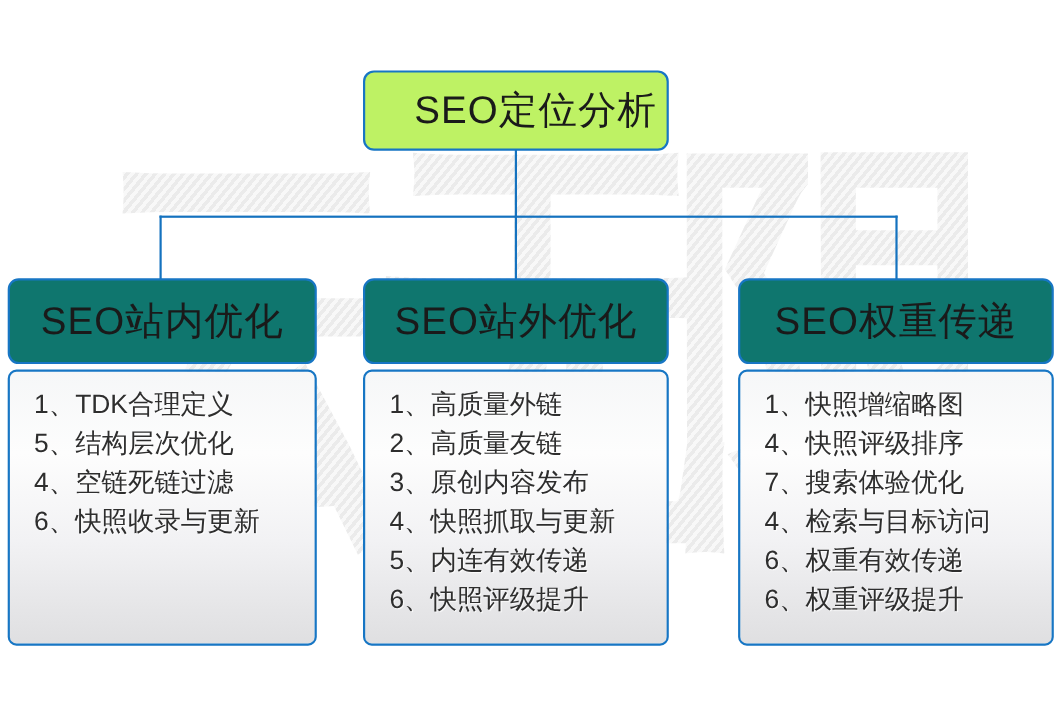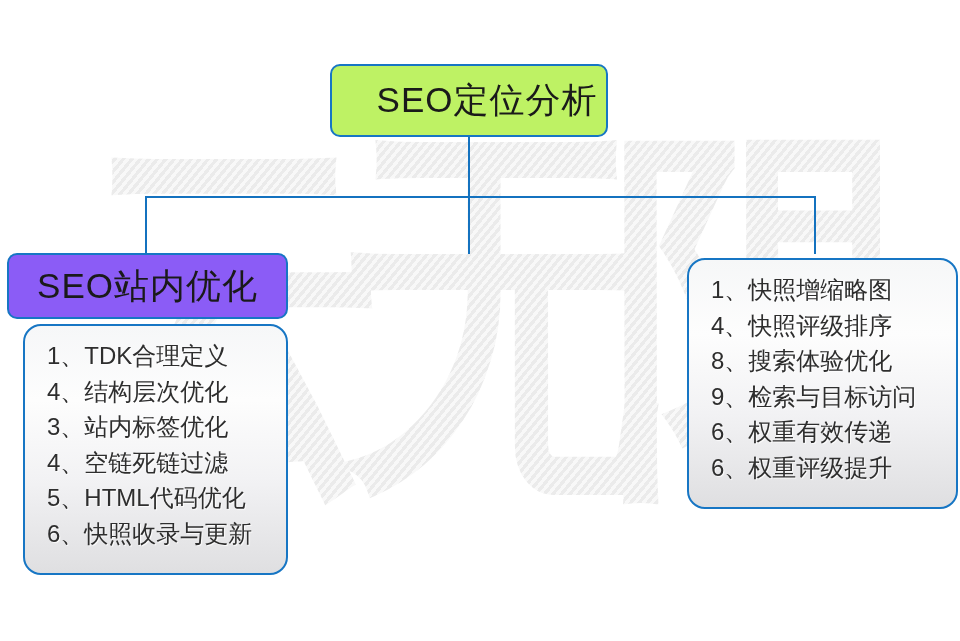--- a/index.html
+++ b/index.html
@@ -72,34 +72,34 @@
     letter-spacing: 1px;
     white-space: nowrap;
   }
   .col {
     position: absolute;
     top: 253px;
     z-index: 2;
   }
   .col-head {
     box-sizing: border-box;
-    height: 66px;
-    background: #8b5cf6;
+    height: 78px;
+    background: #0f766e;
     border: 2px solid #1776c4;
     border-radius: 10px;
     display: flex;
     align-items: center;
     justify-content: center;
   }
   .col-panel {
     box-sizing: border-box;
-    margin: 5px 0 0 16px;
+    margin: 5px 0 0 0;
     height: 251px;
     border: 2px solid #1776c4;
-    border-radius: 18px;
+    border-radius: 8px;
     background: linear-gradient(180deg, #f6f7f8 0%, #fdfdfd 30%, #f2f2f4 62%, #dfdfe1 100%);
     list-style: none;
     padding: 12px 0 0 22px;
   }
   .col-panel li {
     font-size: 24px;
     line-height: 35.6px;
     color: #2e2e2e;
     text-shadow: 1px 1px 1px rgba(255,255,255,0.9);
     white-space: nowrap;
@@ -121,33 +121,47 @@
   <div class="node-box root-box">
     <span class="node-title">SEO定位分析</span>
   </div>
 
   <div class="col" style="left:7px; width:281px;">
     <div class="col-head">
       <span class="node-title">SEO站内优化</span>
     </div>
     <ul class="col-panel">
       <li>1、TDK合理定义</li>
-      <li>4、结构层次优化</li>
-      <li>3、站内标签优化</li>
+      <li>5、结构层次优化</li>
       <li>4、空链死链过滤</li>
-      <li>5、HTML代码优化</li>
       <li>6、快照收录与更新</li>
     </ul>
   </div>
 
+  <div class="col" style="left:330px; width:278px;">
+    <div class="col-head">
+      <span class="node-title">SEO站外优化</span>
+    </div>
+    <ul class="col-panel">
+      <li>1、高质量外链</li>
+      <li>2、高质量友链</li>
+      <li>3、原创内容发布</li>
+      <li>4、快照抓取与更新</li>
+      <li>5、内连有效传递</li>
+      <li>6、快照评级提升</li>
+    </ul>
+  </div>
 
   <div class="col" style="left:671px; width:287px;">
+    <div class="col-head">
+      <span class="node-title">SEO权重传递</span>
+    </div>
     <ul class="col-panel">
       <li>1、快照增缩略图</li>
       <li>4、快照评级排序</li>
-      <li>8、搜索体验优化</li>
-      <li>9、检索与目标访问</li>
+      <li>7、搜索体验优化</li>
+      <li>4、检索与目标访问</li>
       <li>6、权重有效传递</li>
       <li>6、权重评级提升</li>
     </ul>
   </div>
 
 </div>
 
 </body></html>

